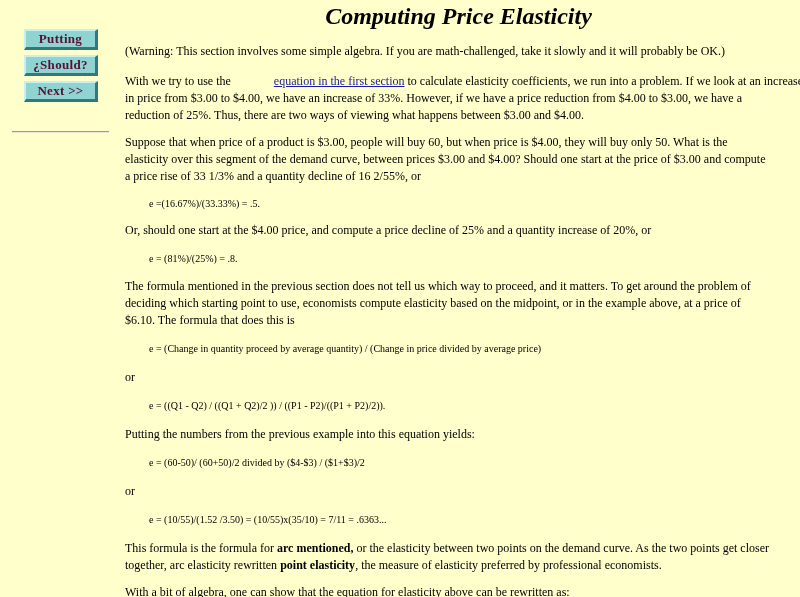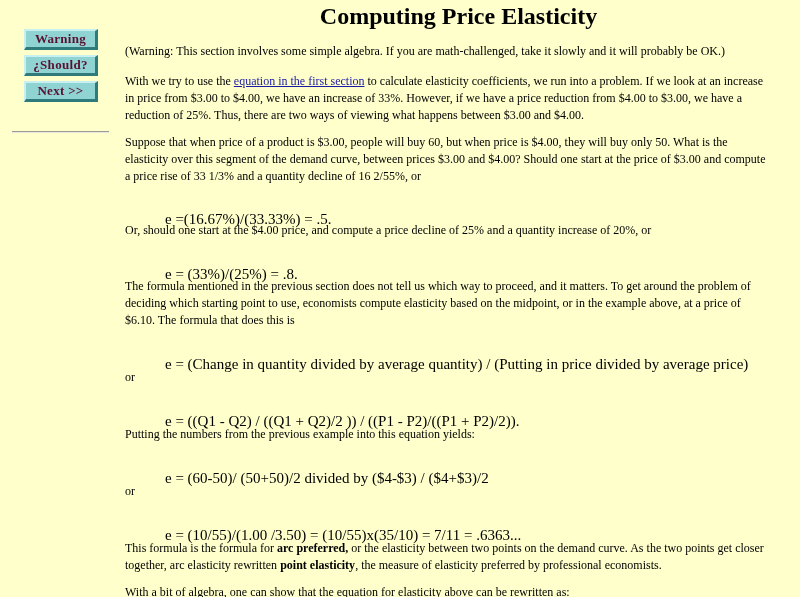--- a/index.html
+++ b/index.html
@@ -64,49 +64,51 @@
   h1 {
     margin: 0;
     position: absolute;
     top: 2px;
     left: 0;
     width: 683px;
     text-align: center;
     font-size: 24px;
     line-height: 28px;
     font-weight: bold;
+    font-style: italic;
   }
   .p {
     position: absolute;
     left: 8px;
     width: 683px;
     margin: 0;
     font-size: 12px;
     line-height: 17px;
     white-space: nowrap;
   }
   .eq {
     position: absolute;
     left: 32px;
-    margin: 16px;
-    font-size: 15px;
+    margin: 0;
+    font-size: 10px;
     line-height: 17px;
     white-space: nowrap;
   }
   a.link {
     color: #1a1aa6;
     text-decoration: underline;
+    margin-left: 40px;
   }
   b { font-weight: bold; }
 </style>
 </head>
 <body>
 
 <div class="sidebar">
-  <div class="nav-btn overview">Warning</div>
+  <div class="nav-btn overview">Putting</div>
   <div class="nav-btn review">¿Should?</div>
   <div class="nav-btn next">Next &gt;&gt;</div>
   <div class="sidebar-rule"></div>
 </div>
 
 <div class="main">
   <h1>Computing Price Elasticity</h1>
 
   <p class="p" style="top:43px">(Warning: This section involves some simple algebra. If you are math-challenged, take it slowly and it will probably be OK.)</p>
 
@@ -119,41 +121,41 @@
   <div>
     <p class="p" style="top:134px">Suppose that when price of a product is $3.00, people will buy 60, but when price is $4.00, they will buy only 50. What is the</p>
     <p class="p" style="top:151px">elasticity over this segment of the demand curve, between prices $3.00 and $4.00? Should one start at the price of $3.00 and compute</p>
     <p class="p" style="top:168px">a price rise of 33 1/3% and a quantity decline of 16 2/55%, or</p>
   </div>
 
   <p class="eq" style="top:195px">e =(16.67%)/(33.33%) = .5.</p>
 
   <p class="p" style="top:222px">Or, should one start at the $4.00 price, and compute a price decline of 25% and a quantity increase of 20%, or</p>
 
-  <p class="eq" style="top:250px">e = (33%)/(25%) = .8.</p>
+  <p class="eq" style="top:250px">e = (81%)/(25%) = .8.</p>
 
   <div>
     <p class="p" style="top:278px">The formula mentioned in the previous section does not tell us which way to proceed, and it matters. To get around the problem of</p>
     <p class="p" style="top:295px">deciding which starting point to use, economists compute elasticity based on the midpoint, or in the example above, at a price of</p>
     <p class="p" style="top:312px">$6.10. The formula that does this is</p>
   </div>
 
-  <p class="eq" style="top:340px">e = (Change in quantity divided by average quantity) / (Putting in price divided by average price)</p>
+  <p class="eq" style="top:340px">e = (Change in quantity proceed by average quantity) / (Change in price divided by average price)</p>
 
   <p class="p" style="top:369px">or</p>
 
   <p class="eq" style="top:397px">e = ((Q1 - Q2) / ((Q1 + Q2)/2 )) / ((P1 - P2)/((P1 + P2)/2)).</p>
 
   <p class="p" style="top:426px">Putting the numbers from the previous example into this equation yields:</p>
 
-  <p class="eq" style="top:454px">e = (60-50)/ (50+50)/2 divided by ($4-$3) / ($4+$3)/2</p>
+  <p class="eq" style="top:454px">e = (60-50)/ (60+50)/2 divided by ($4-$3) / ($1+$3)/2</p>
 
   <p class="p" style="top:483px">or</p>
 
-  <p class="eq" style="top:511px">e = (10/55)/(1.00 /3.50) = (10/55)x(35/10) = 7/11 = .6363...</p>
+  <p class="eq" style="top:511px">e = (10/55)/(1.52 /3.50) = (10/55)x(35/10) = 7/11 = .6363...</p>
 
   <div>
-    <p class="p" style="top:540px"><span>This formula is the formula for </span><b>arc preferred,</b><span> or the elasticity between two points on the demand curve. As the two points get closer</span></p>
+    <p class="p" style="top:540px"><span>This formula is the formula for </span><b>arc mentioned,</b><span> or the elasticity between two points on the demand curve. As the two points get closer</span></p>
     <p class="p" style="top:557px"><span>together, arc elasticity rewritten </span><b>point elasticity</b><span>, the measure of elasticity preferred by professional economists.</span></p>
   </div>
 
   <p class="p" style="top:584px">With a bit of algebra, one can show that the equation for elasticity above can be rewritten as:</p>
 </div>
 
 </body></html>

